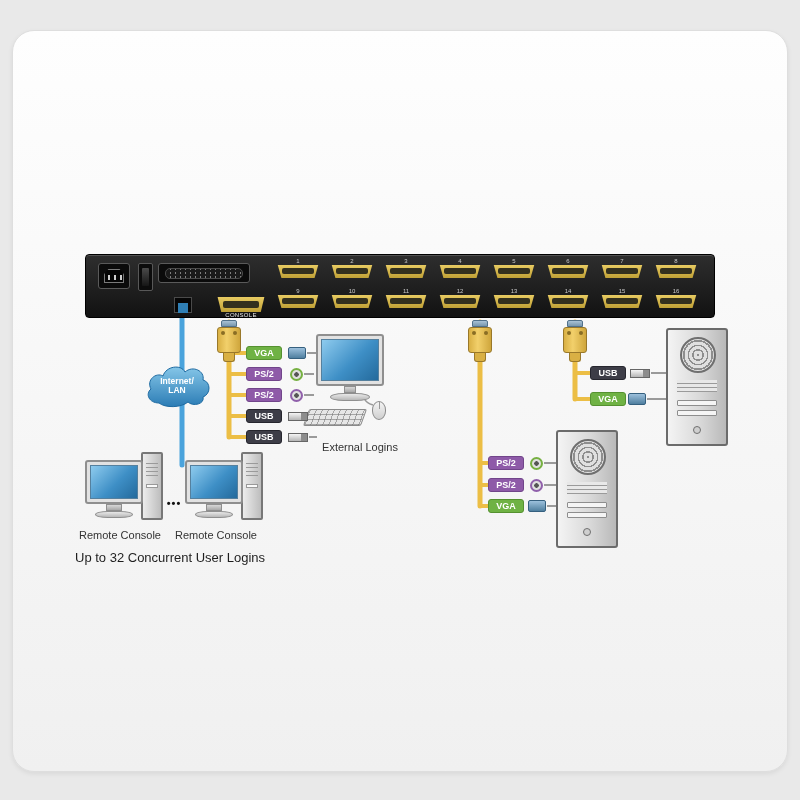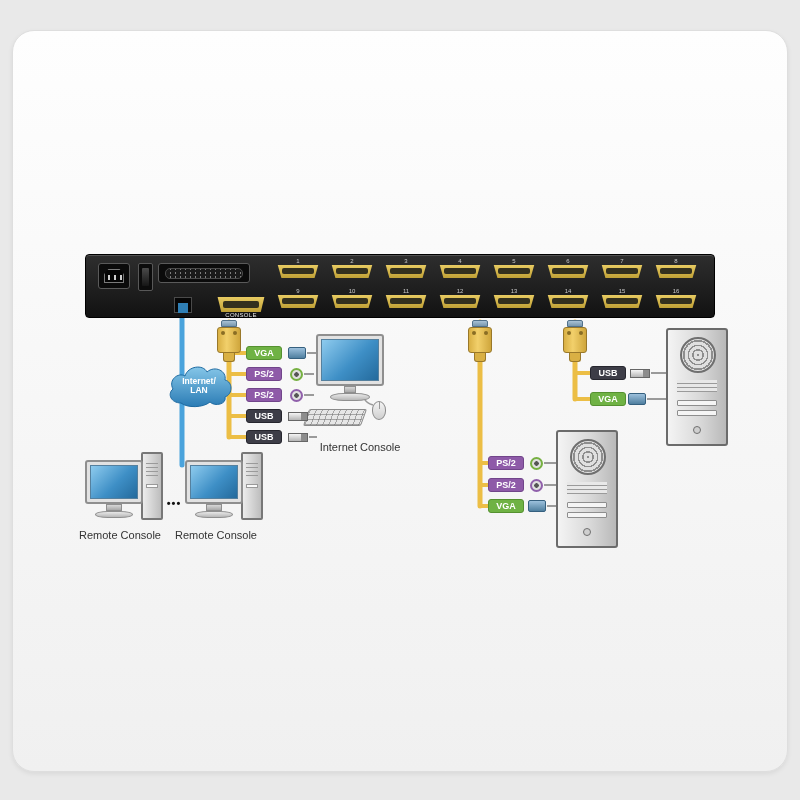--- a/index.html
+++ b/index.html
@@ -78,21 +78,21 @@
   .plug-body { position:absolute; left:0; top:7px; width:24px; height:26px;
          background:linear-gradient(90deg,#d9b044,#f2d06b 40%,#cfa63c);
          border:1px solid #99782a; border-radius:3px; }
   .plug-body::before, .plug-body::after { content:""; position:absolute; top:3px; width:4px; height:4px;
          border-radius:50%; background:#8a6d24; }
   .plug-body::before { left:3px; } .plug-body::after { right:3px; }
   .plug-taper { position:absolute; left:6px; top:33px; width:12px; height:9px; background:#d9b044;
          border:1px solid #99782a; border-top:none; border-radius:0 0 3px 3px; }
 
   
-  .cloud { position:absolute; left:166px; top:360px; width:66px; height:52px; z-index:4; }
+  .cloud { position:absolute; left:144px; top:360px; width:66px; height:52px; z-index:4; }
   .cloud-text { position:absolute; inset:0; display:flex; flex-direction:column; align-items:center;
          justify-content:center; color:#fff; font-size:8.5px; font-weight:bold; line-height:9px; }
 
   
   .monitor { position:absolute; background:#e2e2e2; border:2px solid #8f8f8f; border-radius:3px; z-index:3; }
   .screen { position:absolute; inset:3px; border:1px solid #55809e;
          background:linear-gradient(135deg,#8ecbee 0%,#3e8fc6 55%,#246a9c 100%); }
   .neck { position:absolute; background:linear-gradient(#d8d8d8,#a8a8a8); border:1px solid #8f8f8f; z-index:3; }
   .mbase { position:absolute; background:linear-gradient(#e8e8e8,#b8b8b8); border:1px solid #8f8f8f;
          border-radius:40% / 60%; z-index:3; }
@@ -272,21 +272,21 @@
   <div class="usb-plug" style="left:288px;top:412px"></div>
   <div class="usb-plug" style="left:288px;top:433px"></div>
 
   <div class="monitor" style="left:316px;top:334px;width:68px;height:52px">
     <div class="screen"></div>
   </div>
   <div class="neck" style="left:344px;top:386px;width:12px;height:7px"></div>
   <div class="mbase" style="left:330px;top:393px;width:40px;height:8px"></div>
   <div class="keyboard"></div>
   <div class="mouse"></div>
-  <div class="lbl" style="left:296px;top:441px;width:128px">Internet Console</div>
+  <div class="lbl" style="left:296px;top:441px;width:128px">External Logins</div>
 
   <div class="rc" style="left:85px;top:452px">
     <div class="tower-sm">
       <div class="ts-slats"></div>
       <div class="ts-bay"></div>
     </div>
     <div class="monitor" style="left:0;top:8px;width:58px;height:44px">
       <div class="screen"></div>
     </div>
     <div class="neck" style="left:21px;top:52px;width:16px;height:7px"></div>
@@ -299,20 +299,21 @@
       <div class="ts-bay"></div>
     </div>
     <div class="monitor" style="left:0;top:8px;width:58px;height:44px">
       <div class="screen"></div>
     </div>
     <div class="neck" style="left:21px;top:52px;width:16px;height:7px"></div>
     <div class="mbase" style="left:10px;top:59px;width:38px;height:7px"></div>
   </div>
   <div class="lbl" style="left:64px;top:529px;width:112px">Remote Console</div>
   <div class="lbl" style="left:160px;top:529px;width:112px">Remote Console</div>
+  <div class="caption">Up to 32 Concurrent User Logins</div>
 
   <div class="tag tag-purple" style="left:488px;top:456px">PS/2</div>
   <div class="tag tag-purple" style="left:488px;top:478px">PS/2</div>
   <div class="tag tag-green" style="left:488px;top:499px">VGA</div>
   <div class="ps2-plug ps2-green" style="left:530px;top:457px"></div>
   <div class="ps2-plug ps2-purple" style="left:530px;top:479px"></div>
   <div class="vga-plug" style="left:528px;top:500px"></div>
   <div class="tower" style="left:556px;top:430px">
     <div class="fan"></div>
     <div class="slats"></div>

